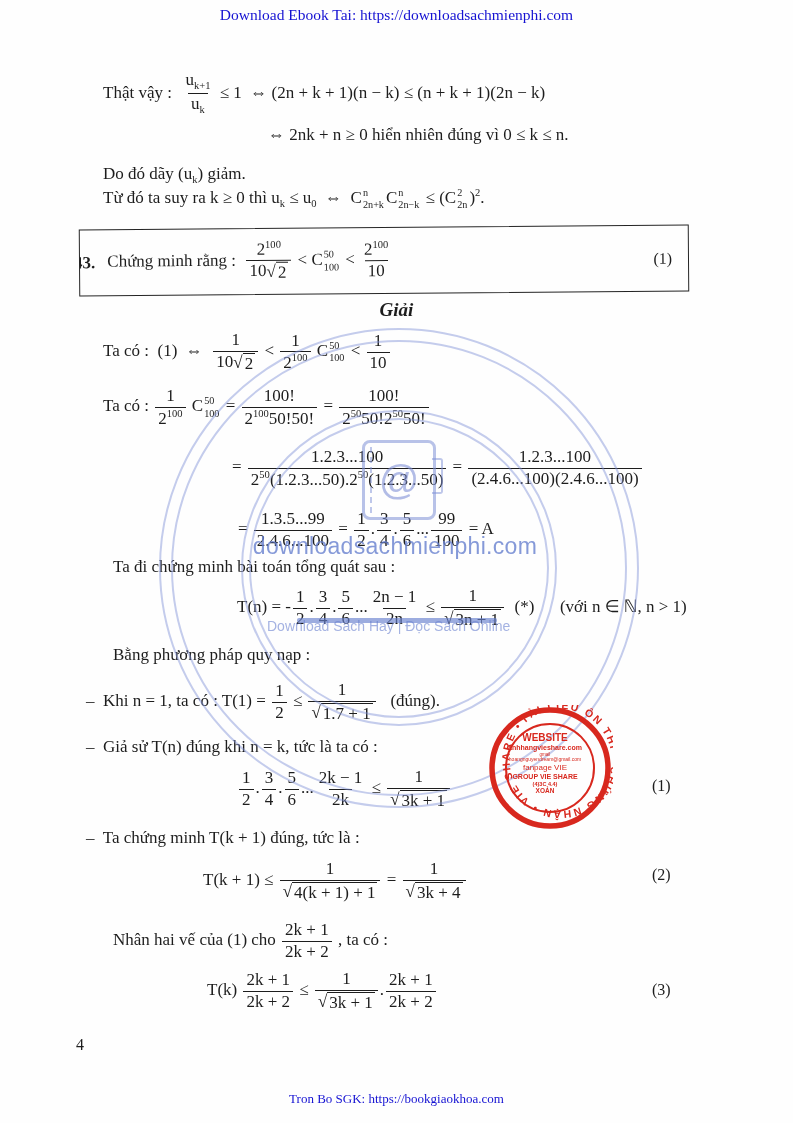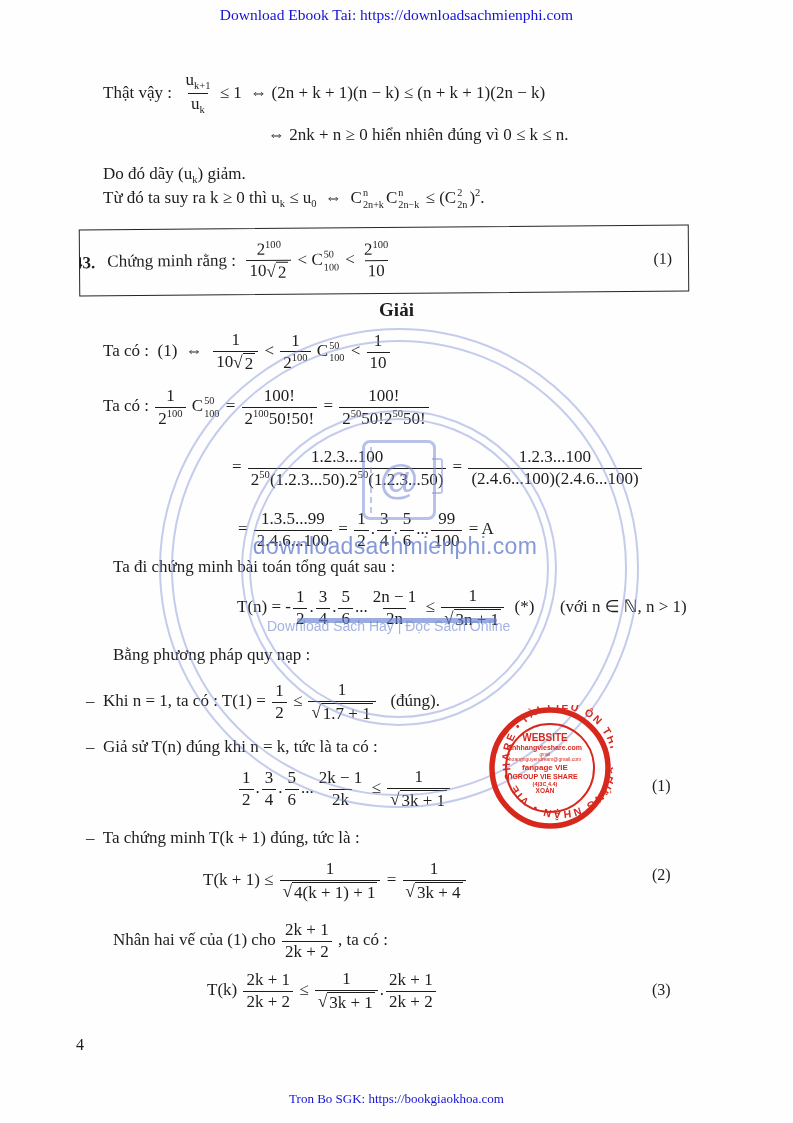--- a/index.html
+++ b/index.html
@@ -24,21 +24,21 @@
   .ftr{top:1091px;font-size:13px;}
   .pageno{position:absolute;left:76px;top:1036px;font-size:16px;z-index:2;}
   
   .prob-box{position:absolute;left:79px;top:227px;width:608px;height:65px;
             border:1.6px solid #242424;transform:rotate(-0.45deg);display:flex;
             align-items:center;overflow:hidden;z-index:2;}
   .prob-num{font-weight:bold;font-size:17px;margin:0 12px 0 -6px;flex:0 0 auto;}
   .prob-box .ml{position:static;}
   .prob-box .eq-tag{position:absolute;right:16px;top:50%;transform:translateY(-50%);}
   .giai{position:absolute;top:299px;left:0;width:793px;text-align:center;
-        font-weight:bold;font-size:19px;z-index:2;}
+        font-weight:bold;font-style:italic;font-size:19px;z-index:2;}
   
   .wm-ring{position:absolute;border-radius:50%;border:2.5px solid rgba(126,144,214,0.45);
            z-index:3;pointer-events:none;}
   .wm-site{position:absolute;left:250px;top:533px;width:290px;text-align:center;z-index:3;
            font-family:"Liberation Sans",sans-serif;font-size:23px;letter-spacing:0.3px;
            color:rgba(103,127,206,0.8);pointer-events:none;}
   .wm-tag{position:absolute;left:267px;top:618px;width:260px;z-index:3;
           font-family:"Liberation Sans",sans-serif;font-size:14px;
           color:rgba(103,127,206,0.6);pointer-events:none;}
   .wm-bar{position:absolute;left:297px;top:618px;width:200px;height:5px;border-radius:2px;
@@ -54,21 +54,21 @@
                 border-radius:0 3px 3px 0;}
   
   .stamp{position:absolute;left:487px;top:705px;width:126px;height:126px;z-index:4;}
   .stamp svg{position:absolute;left:0;top:0;}
   .stamp-txt{position:absolute;left:13px;right:23px;top:27px;text-align:center;
              font-family:"Liberation Sans",sans-serif;color:#d8281e;line-height:1.15;}
   .st1{font-size:10px;font-weight:bold;}
   .st2{font-size:7px;font-weight:bold;}
   .st3{font-size:4.5px;}
   .st4{font-size:5px;}
-  .st5{font-size:8px;font-weight:bold;margin-top:1px;}
+  .st5{font-size:8px;font-weight:normal;margin-top:1px;}
   .st6{font-size:7px;font-weight:bold;}
   .st7{font-size:5.5px;font-weight:bold;}
   .st8{font-size:6.5px;font-weight:bold;}
 </style>
 </head>
 <body>
 
 <div class="page">
 
   <div class="hdr">Download Ebook Tai: https://downloadsachmienphi.com</div>

